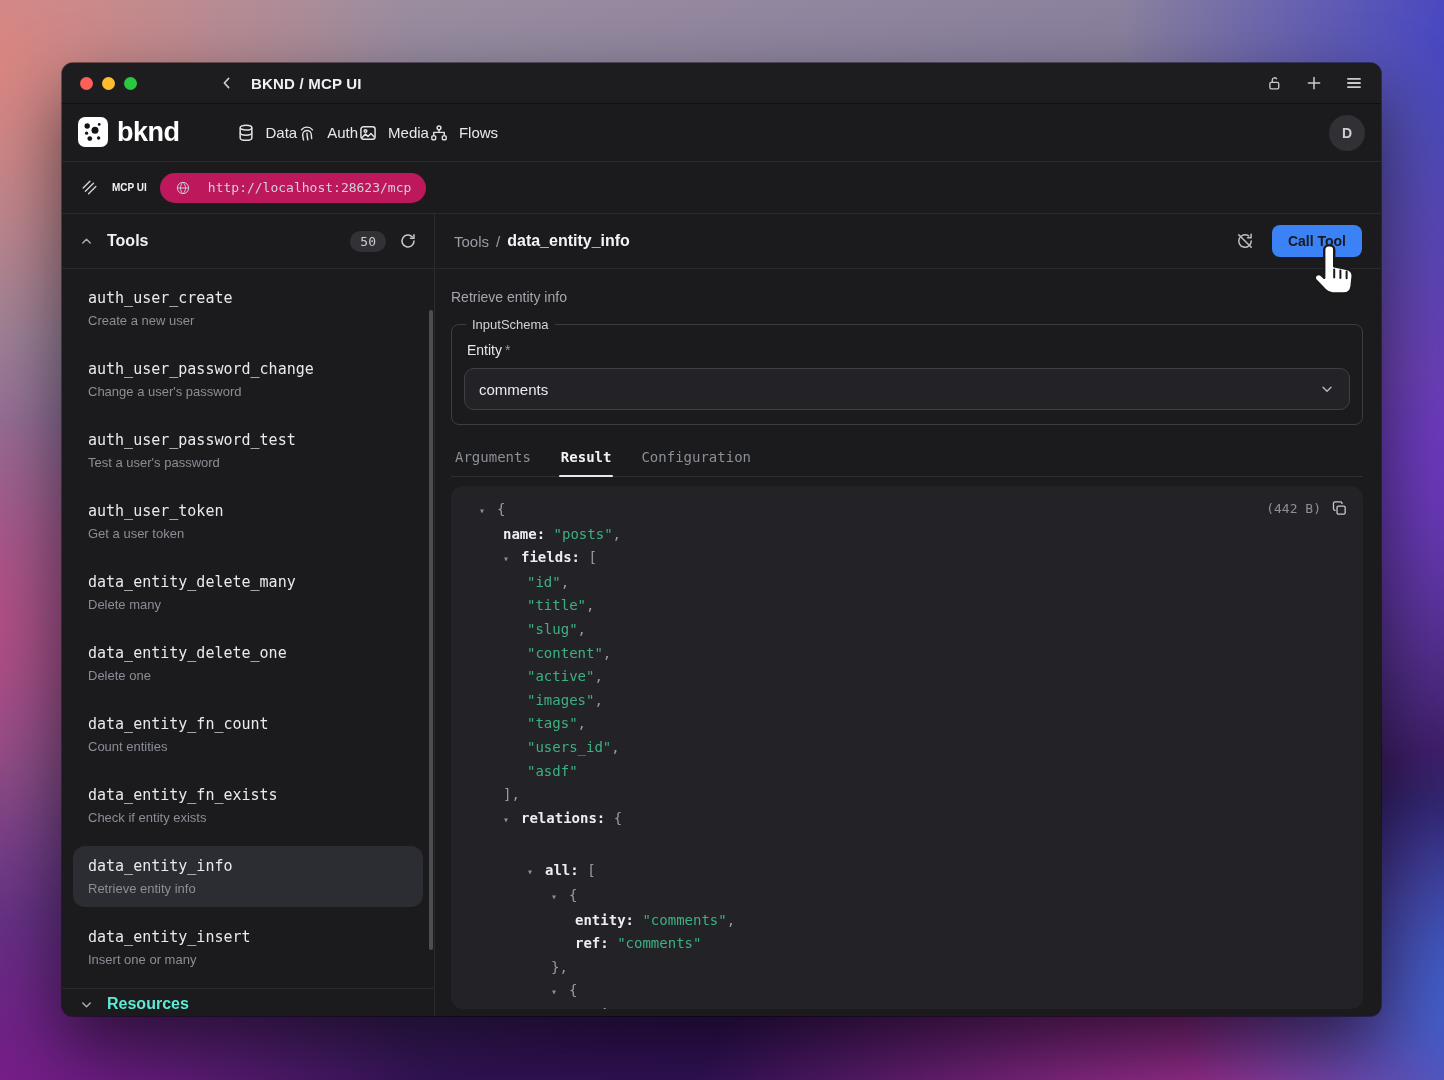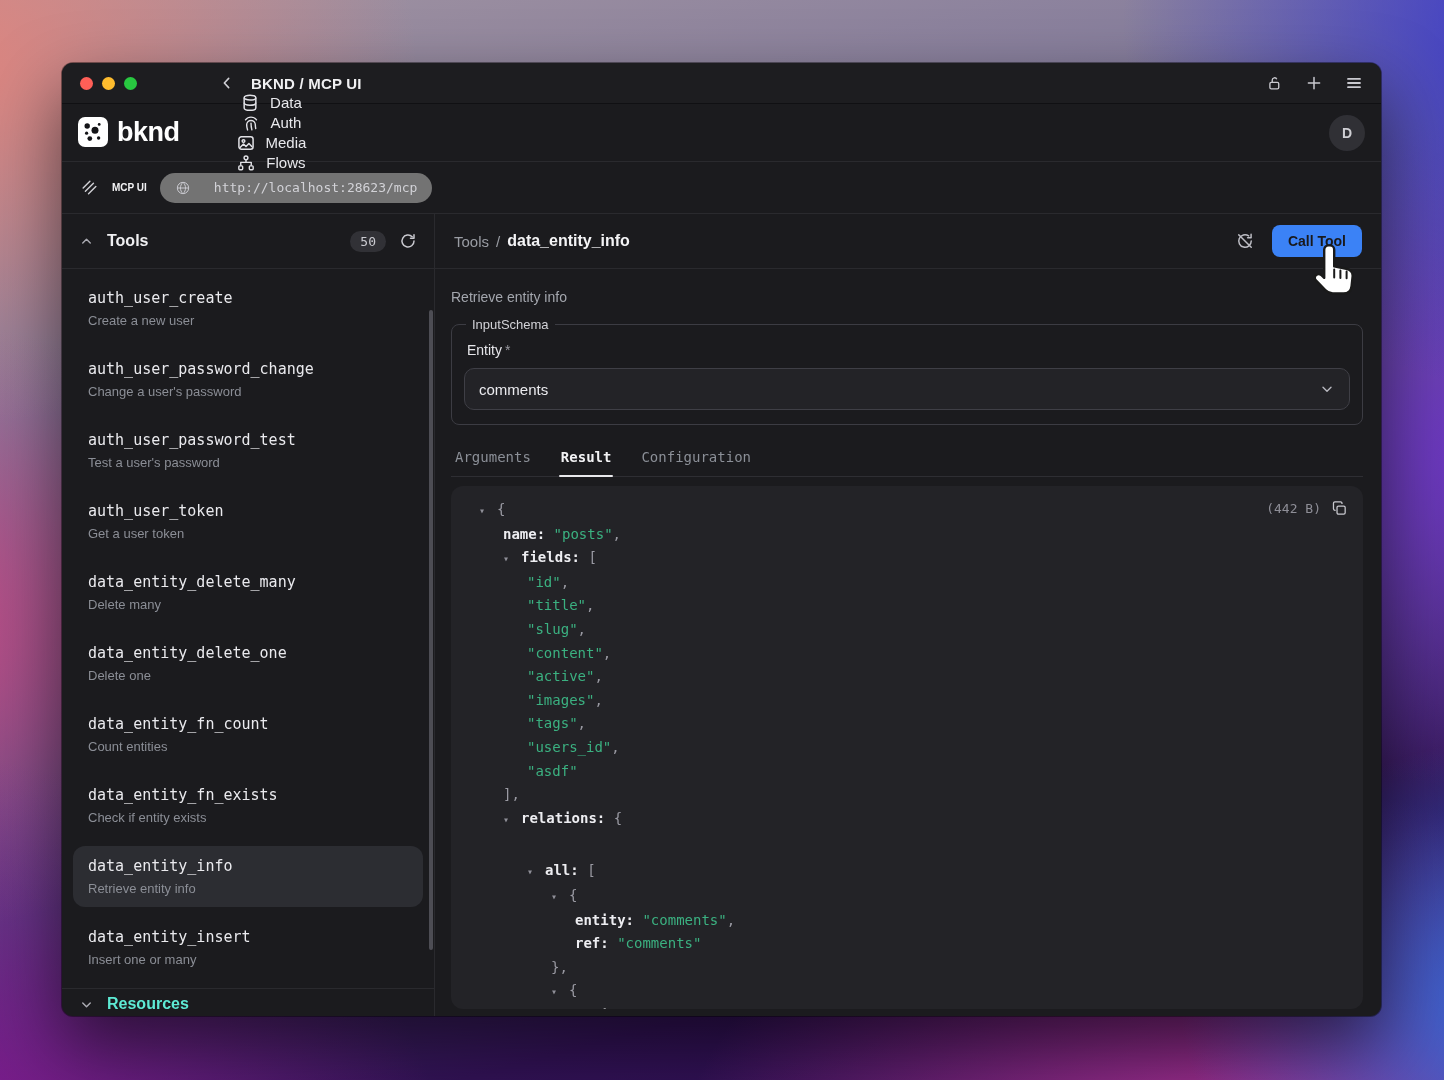--- a/index.html
+++ b/index.html
@@ -27,29 +27,29 @@
   .titlebar{height:40px;display:flex;align-items:center;padding:0 18px;background:#1d1d20;border-bottom:1px solid #101013;}
   .lights{display:flex;gap:9px;align-items:center;}
   .light{width:13px;height:13px;border-radius:50%;}
   .back-btn{margin-left:82px;color:#cfcfd4;display:flex;align-items:center;}
   .win-title{margin-left:16px;font-size:15px;font-weight:700;color:#f0f0f2;letter-spacing:.2px;}
   .tb-right{margin-left:auto;display:flex;align-items:center;gap:22px;color:#c9c9cf;}
   
   .navbar{height:57px;display:flex;align-items:center;padding:0 16px;border-bottom:1px solid #2a2a2e;}
   .brand{display:flex;align-items:flex-start;gap:9px;}
   .brand-word{font-size:27px;font-weight:800;letter-spacing:-.5px;color:#fff;}
-  .nav-items{display:flex;align-items:center;margin-left:56px;flex-direction:column;}
+  .nav-items{display:flex;align-items:center;margin-left:56px;}
   .nav-item{display:flex;align-items:center;gap:10px;font-size:15px;font-weight:500;color:#e8e8ec;cursor:default;}
   .nav-ic{color:#e1e1e6;}
   .avatar{margin-left:auto;width:36px;height:36px;border-radius:50%;background:#303035;color:#cfcfd4;
     display:flex;align-items:center;justify-content:center;font-size:14px;font-weight:600;}
   
   .mcpbar{height:51px;display:flex;align-items:center;gap:13px;padding:0 18px;border-bottom:1px solid #2a2a2e;}
   .mcp-title{font-size:10px;font-weight:800;color:#f2f2f4;}
-  .url-chip{display:flex;align-items:center;gap:23px;background:#737373;border-radius:17px;padding:7px 15px;color:#c9c9cf;}
+  .url-chip{display:flex;align-items:center;gap:17px;background:#be185d;border-radius:17px;padding:7px 15px;color:#c9c9cf;}
   .url-text{font-family:"DejaVu Sans Mono",monospace;font-size:13px;color:#d2d2d7;}
   
   .content{display:flex;height:805px;}
   .sidebar{width:372px;flex:none;border-right:1px solid #2a2a2e;display:flex;flex-direction:column;position:relative;}
   .side-head{height:54px;flex:none;display:flex;align-items:center;gap:13px;padding:0 17px;border-bottom:1px solid #2a2a2e;}
   .side-head-label{font-size:16px;font-weight:700;color:#f0f0f2;}
   .badge{margin-left:auto;background:#313136;border-radius:12px;padding:3px 10px;
     font-family:"DejaVu Sans Mono",monospace;font-size:13px;color:#cbcbd1;}
   .icon-btn{color:#c9c9cf;display:flex;align-items:center;}
   .tools-list{padding:9px 11px 0 11px;}

